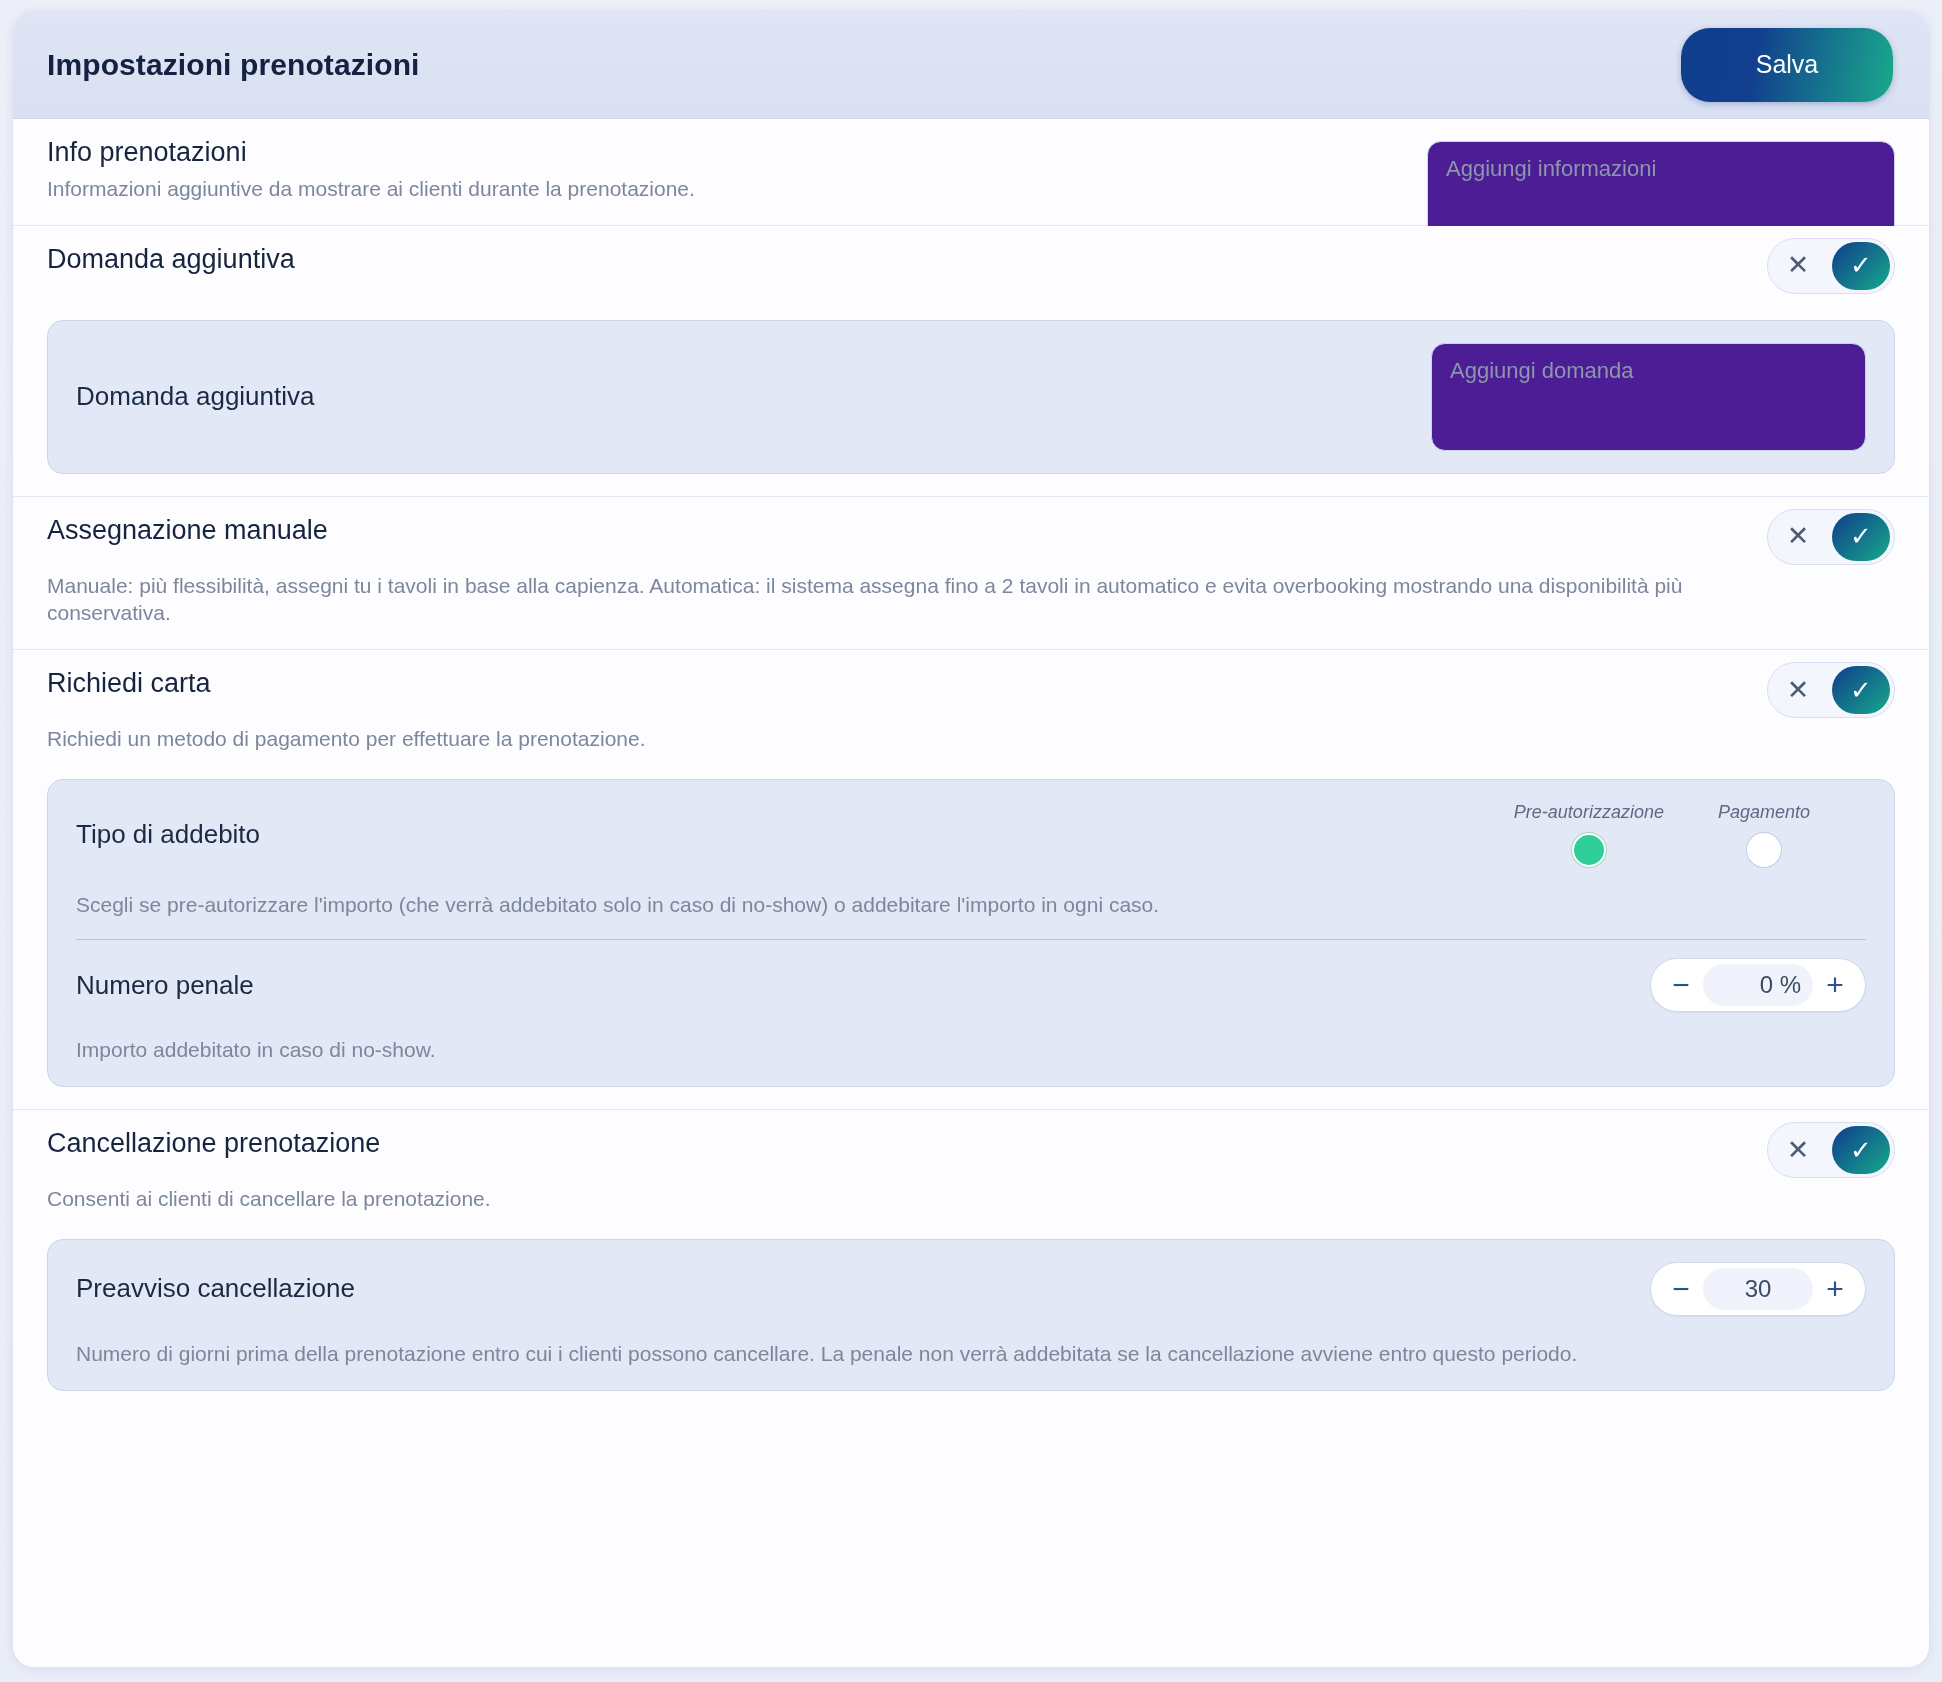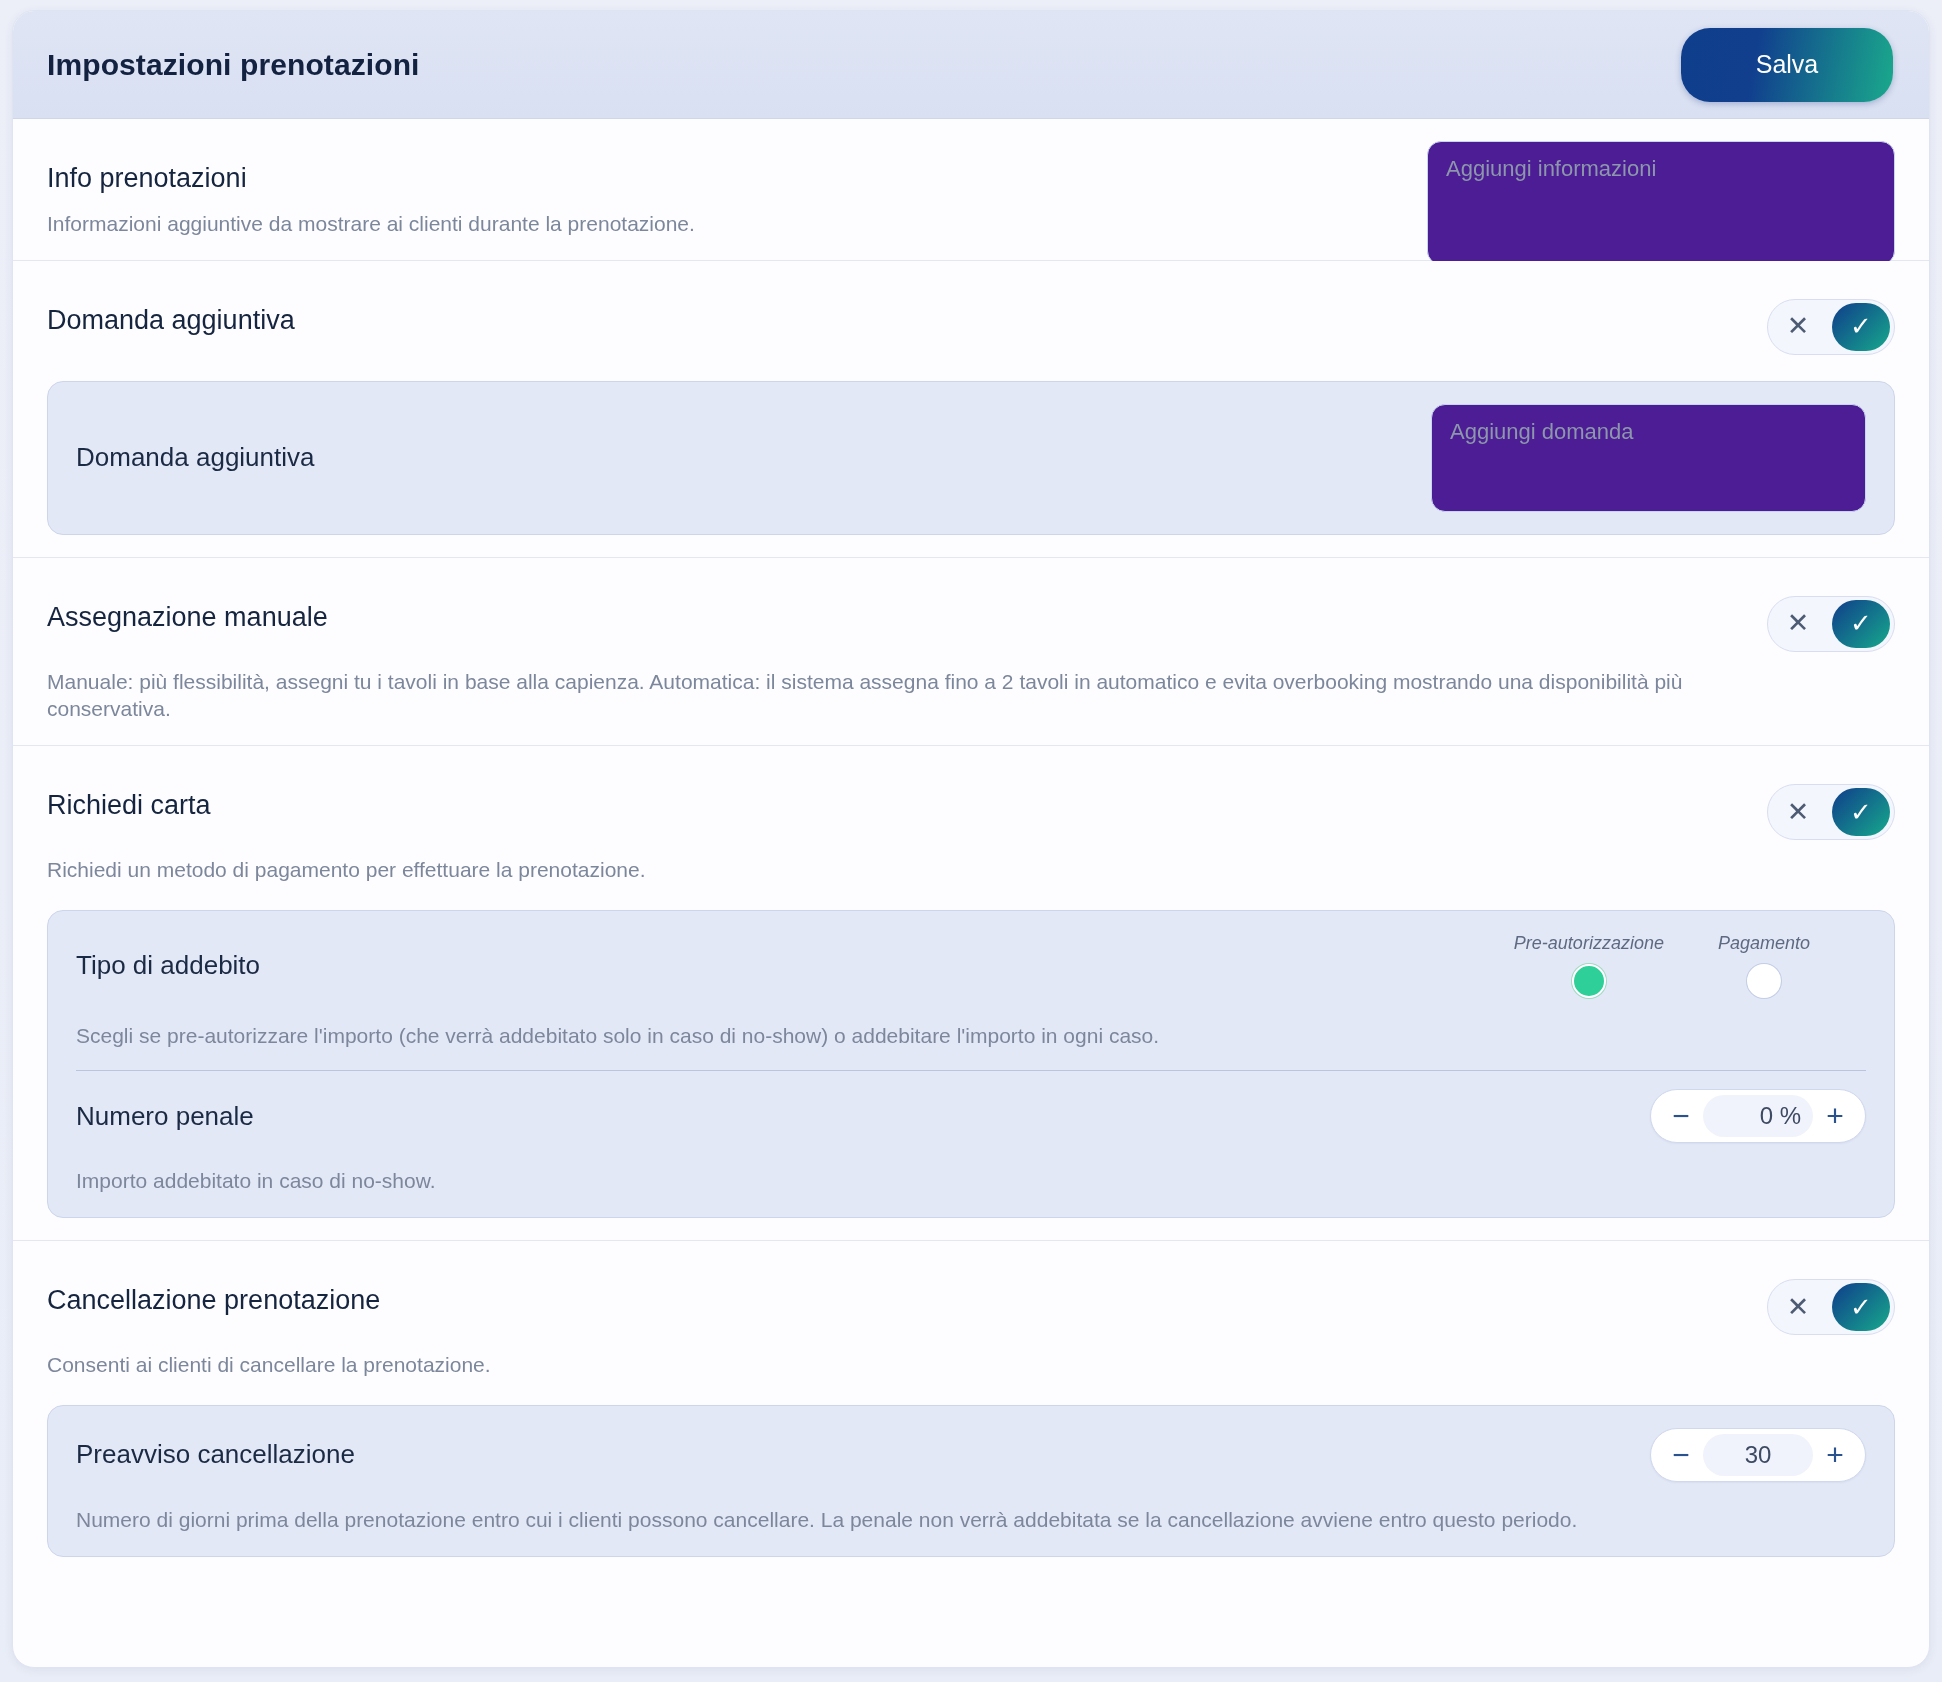--- a/index.html
+++ b/index.html
@@ -58,38 +58,38 @@
     display: flex;
     align-items: center;
     justify-content: center;
     cursor: pointer;
     box-shadow: 0 2px 6px rgba(20,50,120,.28);
   }
 
   
   .row {
     position: relative;
-    padding: 38px 34px 22px 34px;
+    padding: 12px 34px 22px 34px;
     border-bottom: 1px solid #e3e7f3;
     background: #fdfdff;
   }
   .row-head {
     display: flex;
     align-items: flex-start;
     justify-content: space-between;
   }
   .row-title {
     font-size: 27px;
     color: #16253f;
     padding-top: 6px;
   }
   .row-desc {
     font-size: 21px;
     color: #7c879c;
-    margin-top: 16px;
+    margin-top: 7px;
     line-height: 1.32;
     max-width: 1760px;
   }
 
   
   .toggle {
     width: 128px;
     height: 56px;
     border-radius: 28px;
     background: #f4f6fd;

